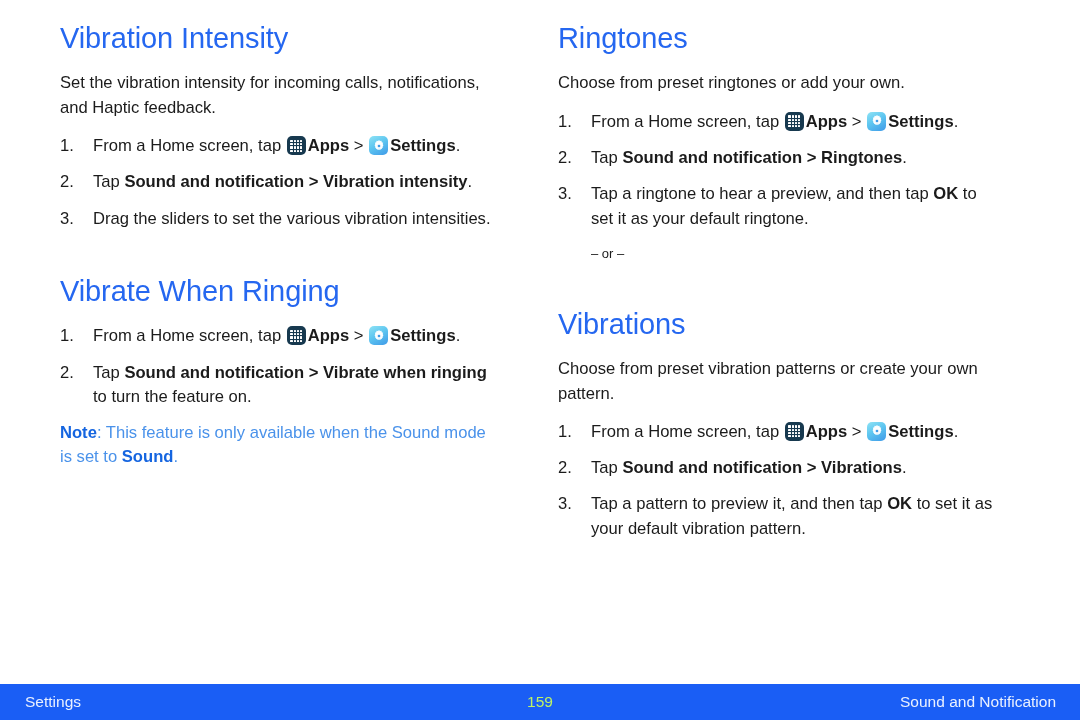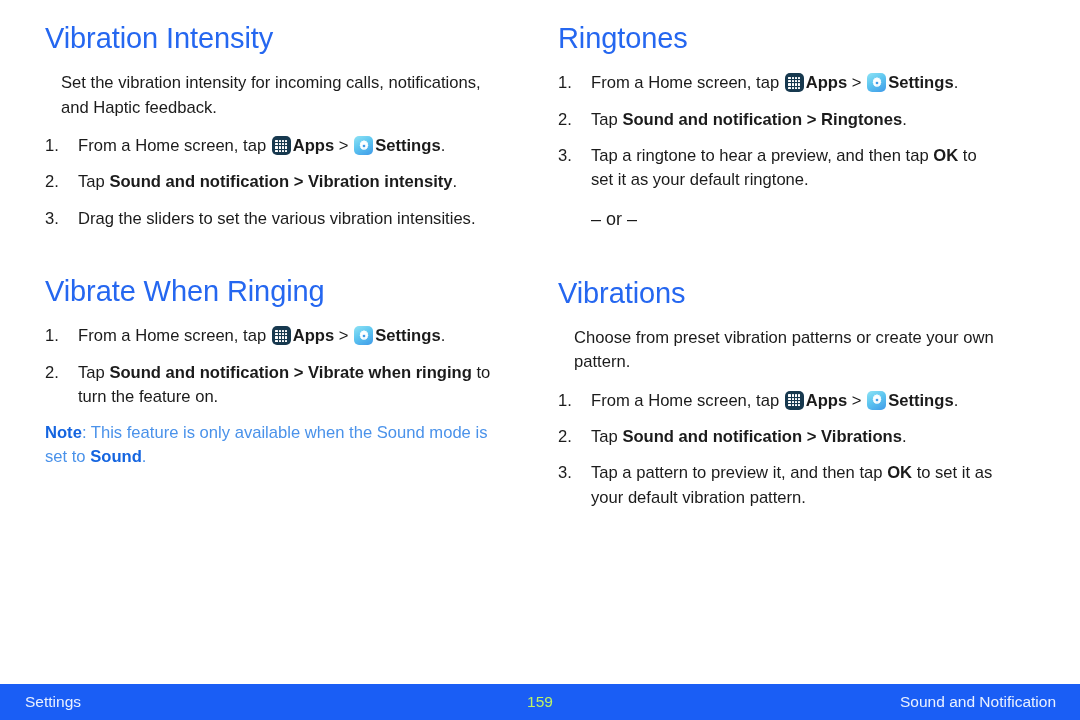--- a/index.html
+++ b/index.html
@@ -19,38 +19,38 @@
   .columns {
     position: absolute;
     top: 22px; left: 0;
     width: 1080px;
     display: flex;
     flex-direction: row;
   }
   .col {
     width: 510px;
   }
-  .col-left  { padding-left: 45px;  padding-right: 18px; }
+  .col-left  { padding-left: 60px;  padding-right: 18px; }
   .col-right { padding-left: 48px;  padding-right: 18px; }
 
   h2.heading {
     color: #2567f0;
     font-size: 29px;
     font-weight: normal;
     line-height: 1.12;
     margin: 0 0 17px 0;
     letter-spacing: -0.1px;
   }
   h2.heading.spaced { margin-top: 44px; }
 
   p.body {
     color: #1b1b1b;
     font-size: 16.6px;
     line-height: 1.47;
-    margin: 0 0 14px 16px;
+    margin: 0 0 14px 0;
   }
 
   ol.steps {
     list-style: none;
     margin: 0;
     padding: 0;
   }
   ol.steps > li {
     position: relative;
     color: #1b1b1b;
@@ -66,21 +66,21 @@
     text-align: left;
     color: #1b1b1b;
   }
   .sub-block {
     padding-left: 33px;
     color: #1b1b1b;
     font-size: 16.6px;
     line-height: 1.46;
     margin-bottom: 12px;
   }
-  .sub-block.orline { margin-top: 14px; margin-bottom: 15px; font-size: 18px; }
+  .sub-block.orline { margin-top: 14px; margin-bottom: 15px; font-size: 13px; }
 
   b, strong { font-weight: bold; }
 
   .note {
     color: #4a92ea;
     font-size: 16.6px;
     line-height: 1.47;
     margin-top: 8px;
   }
   .note .note-lbl { color: #1565e0; font-weight: bold; }
@@ -224,20 +224,21 @@
       <p class="note">
         <span class="note-lbl">Note</span><span>: </span><span>This feature is only available when the Sound mode is set to </span><span class="note-em">Sound</span><span>.</span>
       </p>
 
     </div>
 
     <div class="col col-right">
 
       <h2 class="heading">Ringtones</h2>
 
+      <p class="body">Choose from preset ringtones or add your own.</p>
 
       <ol class="steps">
           <li><span class="num">1.</span><span>From a Home screen, tap </span><span class="icon icon-apps"><span class="grid">
                 <i></i>
                 <i></i>
                 <i></i>
                 <i></i>
                 <i></i>
                 <i></i>
                 <i></i>

